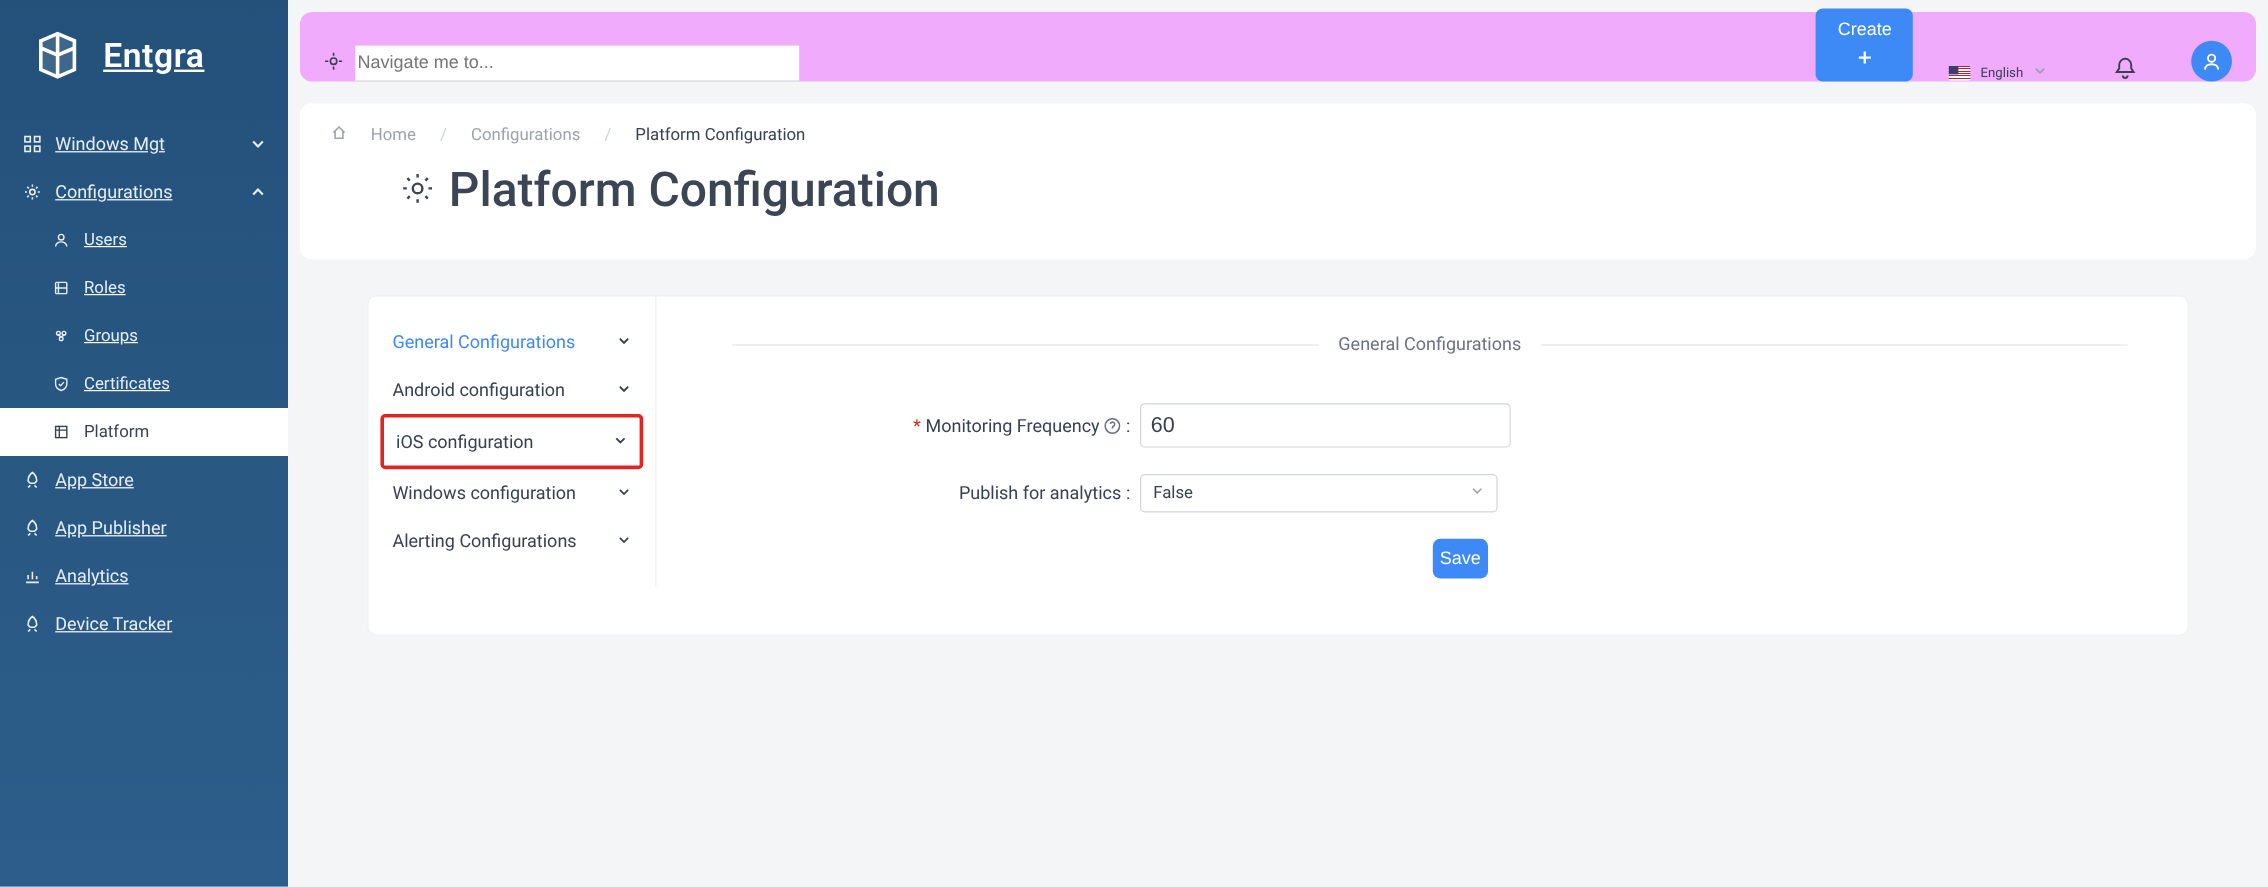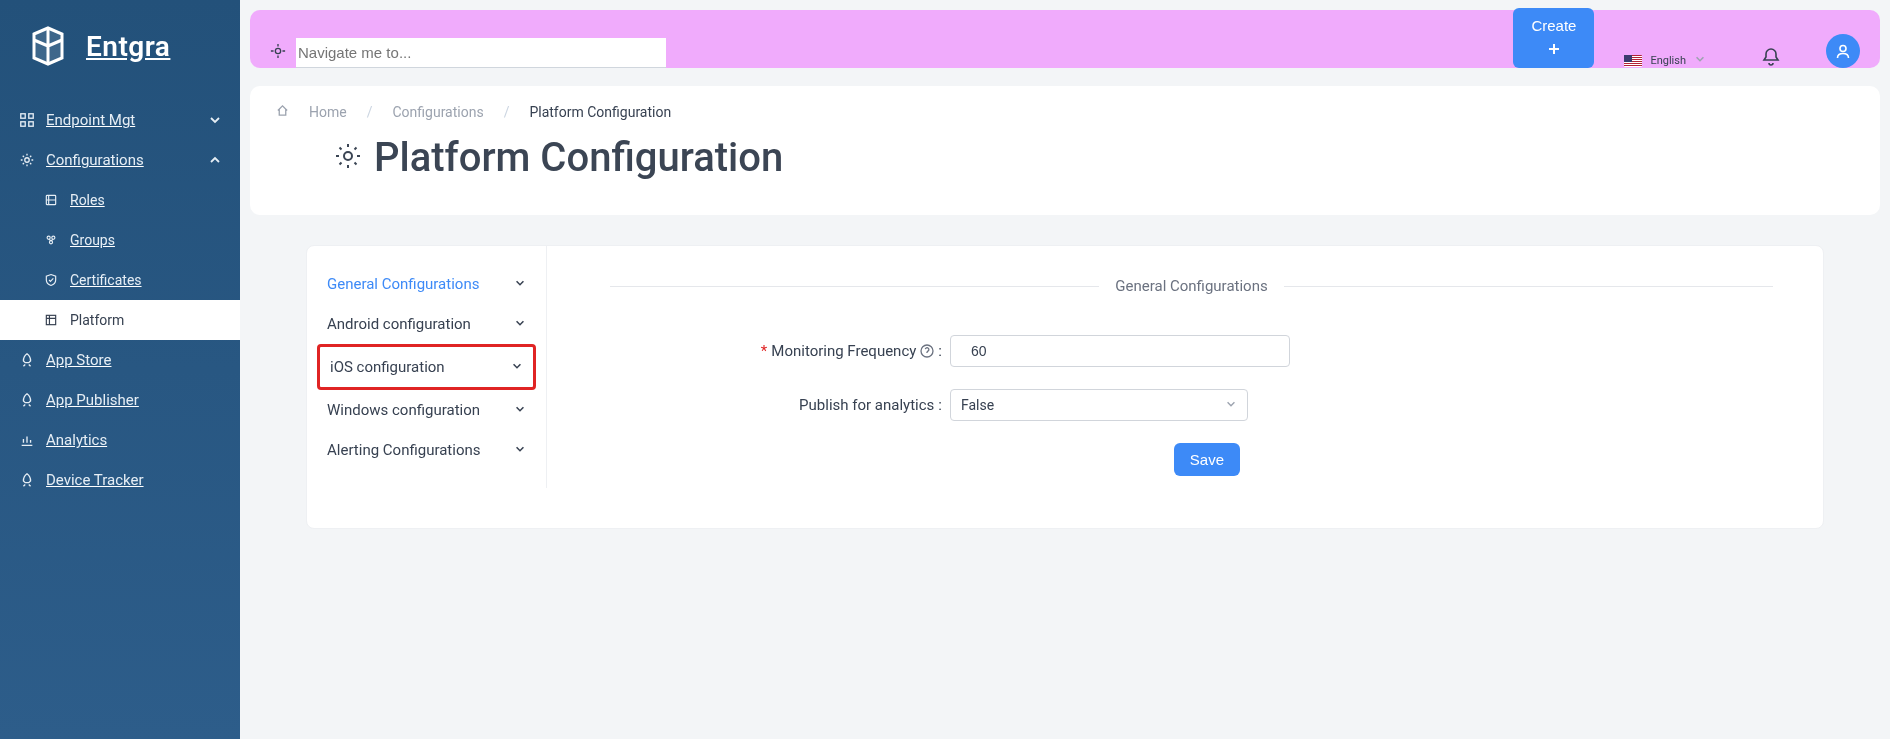--- a/index.html
+++ b/index.html
@@ -38,23 +38,23 @@
     .config-nav-item.active { color:#3d8af7; }
     .config-nav-item.highlight { border:3px solid #e02424; }
     .config-form { flex:1; padding:30px 50px 0; position:relative; }
     .section-label-wrap { position:relative; text-align:center; margin-bottom:40px; }
     .section-label-wrap::before { content:''; position:absolute; left:0; right:0; top:50%; height:1px; background:#e5e7eb; z-index:0; }
     .section-label { display:inline-block; background:#fff; padding:0 16px; position:relative; z-index:1; font-size:15px; color:#6b7280; }
     .form-row { display:flex; align-items:center; margin-bottom:22px; }
     .form-label { width:340px; text-align:right; font-size:15px; color:#374151; padding-right:8px; display:flex; align-items:center; justify-content:flex-end; gap:4px; }
     .req { color:#e02424; }
     .help-ic { width:14px; height:14px; display:inline-flex; }
-    .form-input { width:340px; padding:7px 20px; border:1px solid #d1d5db; border-radius:4px; font-size:14px; color:#374151; }
+    .form-input { width:309px; padding:7px 8px; border:1px solid #d1d5db; border-radius:4px; font-size:18px; color:#374151; }
     .form-select { width:298px; padding:7px 10px; border:1px solid #d1d5db; border-radius:4px; font-size:14px; color:#374151; background:#fff; display:flex; align-items:center; justify-content:space-between; cursor:pointer; }
-    .btn-save { background:#3d8af7; color:#fff; border:none; padding:8px 16px; border-radius:6px; font-size:15px; cursor:pointer; }
+    .btn-save { background:#3d8af7; color:#fff; border:none; padding:8px 6px; border-radius:6px; font-size:15px; cursor:pointer; }
     .flag { width:18px; height:12px; display:inline-block; background:linear-gradient(#b22234 0 8%, #fff 8% 16%, #b22234 16% 24%, #fff 24% 32%, #b22234 32% 40%, #fff 40% 48%, #b22234 48% 56%, #fff 56% 64%, #b22234 64% 72%, #fff 72% 80%, #b22234 80% 88%, #fff 88% 100%); position:relative; border-radius:1px; }
     .flag::before { content:''; position:absolute; left:0; top:0; width:8px; height:7px; background:#3c3b6e; }
   </style>
 </head>
 <body>
 
 <div class="layout">
   <aside class="sidebar">
     <div class="logo-area">
       <div class="logo-box">
@@ -68,38 +68,47 @@
     <nav class="nav">
       <div class="nav-item">
         <span class="icon">
             <svg viewBox="0 0 18 18" width="16" height="16" fill="none" stroke="#e6eef5" stroke-width="1.5">
               <rect x="2" y="2" width="5" height="5"></rect>
               <rect x="11" y="2" width="5" height="5"></rect>
               <rect x="2" y="11" width="5" height="5"></rect>
               <rect x="11" y="11" width="5" height="5"></rect>
             </svg>
           </span>
-        <span class="label">Endpoint Mgt</span>
+        <span class="label">Windows Mgt</span>
         <span class="chev"><svg viewBox="0 0 14 14" width="14" height="14" fill="none" stroke="#e6eef5" stroke-width="1.8">
               <path d="M3 5 L7 9 L11 5"></path>
             </svg></span>
       </div>
       <div class="nav-item">
         <span class="icon">
             <svg viewBox="0 0 18 18" width="16" height="16" fill="none" stroke="#e6eef5" stroke-width="1.5">
               <circle cx="9" cy="9" r="2.5"></circle>
               <path d="M9 2v2M9 14v2M2 9h2M14 9h2M4.2 4.2l1.4 1.4M12.4 12.4l1.4 1.4M4.2 13.8l1.4-1.4M12.4 5.6l1.4-1.4"></path>
             </svg>
           </span>
         <span class="label">Configurations</span>
         <span class="chev"><svg viewBox="0 0 14 14" width="14" height="14" fill="none" stroke="#e6eef5" stroke-width="1.8">
               <path d="M3 9 L7 5 L11 9"></path>
             </svg></span>
       </div>
       <div class="nav-sub">
+        <div class="nav-item">
+          <span class="icon">
+              <svg viewBox="0 0 18 18" width="14" height="14" fill="none" stroke="#e6eef5" stroke-width="1.5">
+                <circle cx="9" cy="6" r="3"></circle>
+                <path d="M3 16c0-3 3-5 6-5s6 2 6 5"></path>
+              </svg>
+            </span>
+          <span class="label">Users</span>
+        </div>
         <div class="nav-item">
           <span class="icon">
               <svg viewBox="0 0 18 18" width="14" height="14" fill="none" stroke="#e6eef5" stroke-width="1.5">
                 <rect x="3" y="3" width="12" height="12" rx="1"></rect>
                 <path d="M6 3v12M3 9h12"></path>
               </svg>
             </span>
           <span class="label">Roles</span>
         </div>
         <div class="nav-item">

